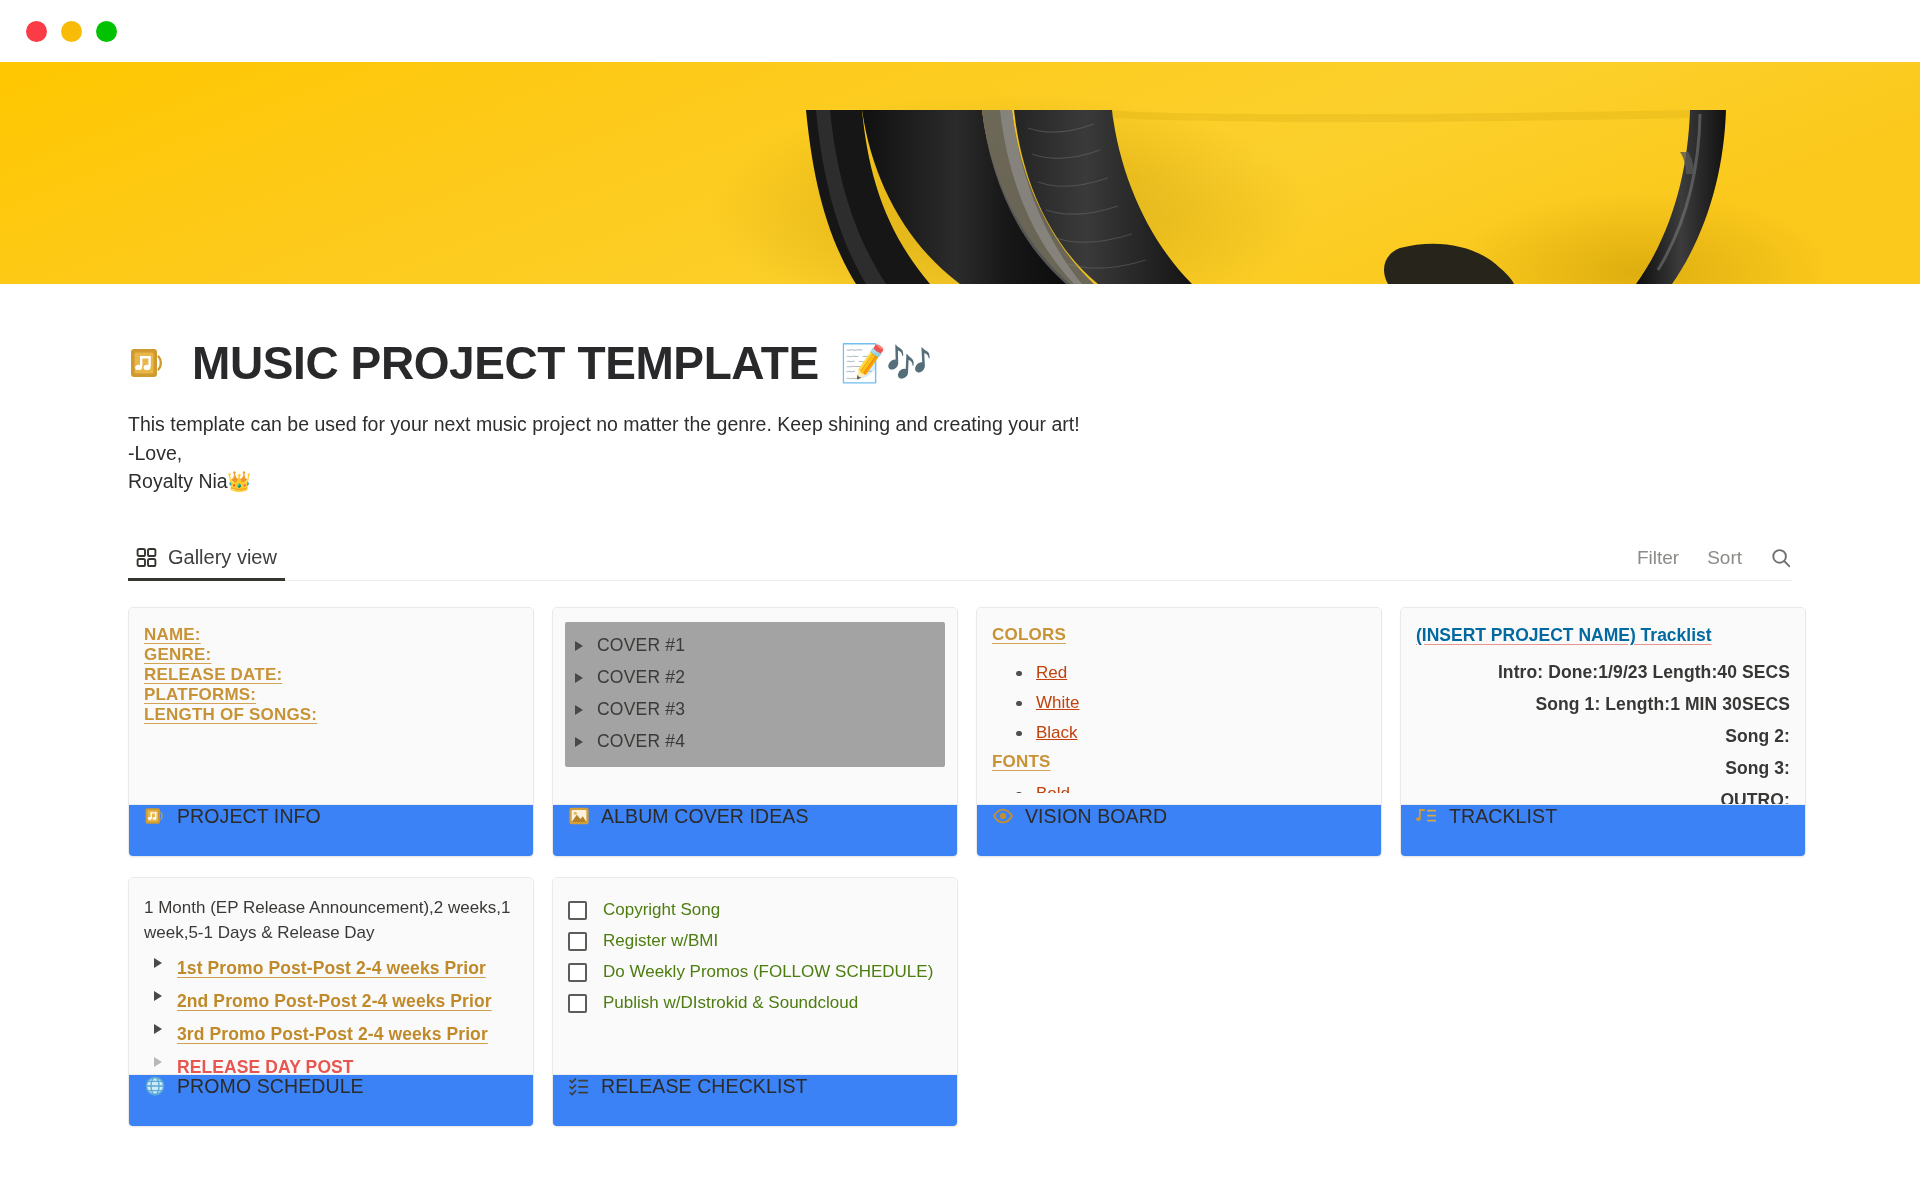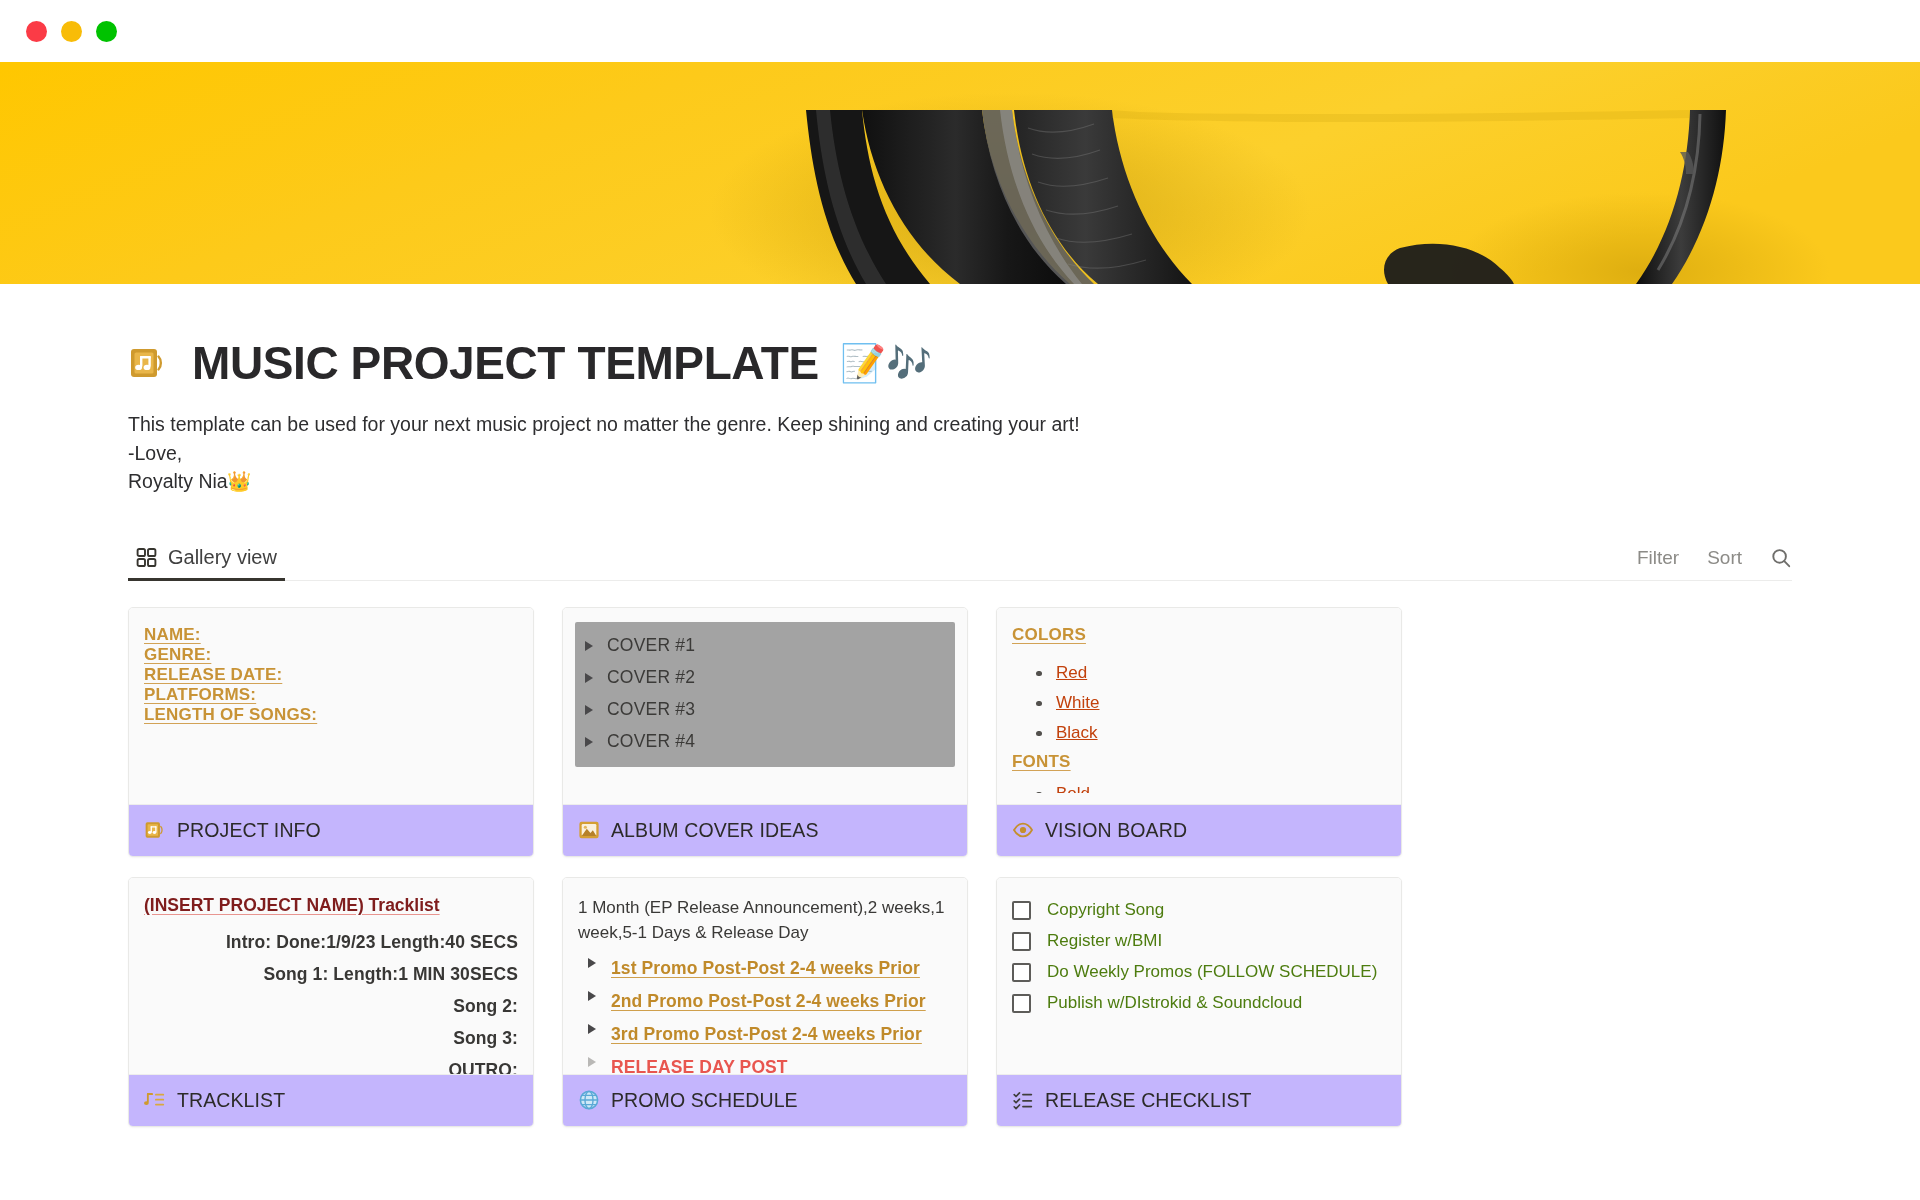--- a/index.html
+++ b/index.html
@@ -126,21 +126,21 @@
     cursor: pointer;
     line-height: 1;
   }
   .search-btn { display: inline-flex; align-items: center; cursor: pointer; }
 
   
   .gallery {
     margin-top: 26px;
     display: flex;
     flex-wrap: wrap;
-    gap: 20px 28px;
+    gap: 20px 18px;
     width: 1684px;
   }
   .card {
     width: 406px;
     border: 1px solid #e9e9e7;
     border-radius: 5px;
     background: #ffffff;
     box-shadow: 0 1px 2px rgba(15,15,15,0.045);
     overflow: hidden;
     cursor: pointer;
@@ -149,24 +149,24 @@
   }
   .card-preview {
     height: 196px;
     background: #fafafa;
     padding: 17px 15px 0 15px;
     overflow: hidden;
     position: relative;
   }
   .card-footer {
     border-top: 1px solid #ededec;
-    background: #c4b5fd;
+    background: #3b82f6;
     height: 52px;
     display: flex;
-    align-items: center;
+    align-items: flex-start;
     gap: 11px;
     padding: 0 15px;
   }
   .card-footer-title {
     font-size: 19.5px;
     color: #2c2b29;
     letter-spacing: 0.1px;
     white-space: nowrap;
     overflow: hidden;
     text-overflow: ellipsis;
@@ -221,21 +221,21 @@
     content: "";
     position: absolute;
     left: -20px;
     top: 13px;
     width: 5.5px; height: 5.5px;
     border-radius: 50%;
     background: #52504d;
   }
 
   .tl-head {
-    color: #7f1d1d;
+    color: #0369a1;
     text-decoration: underline;
     text-decoration-color: #e89590;
     text-underline-offset: 3px;
     font-size: 17.5px;
     font-weight: 700;
     display: inline-block;
     margin-bottom: 11px;
   }
   .tl-row {
     font-size: 17.5px;

